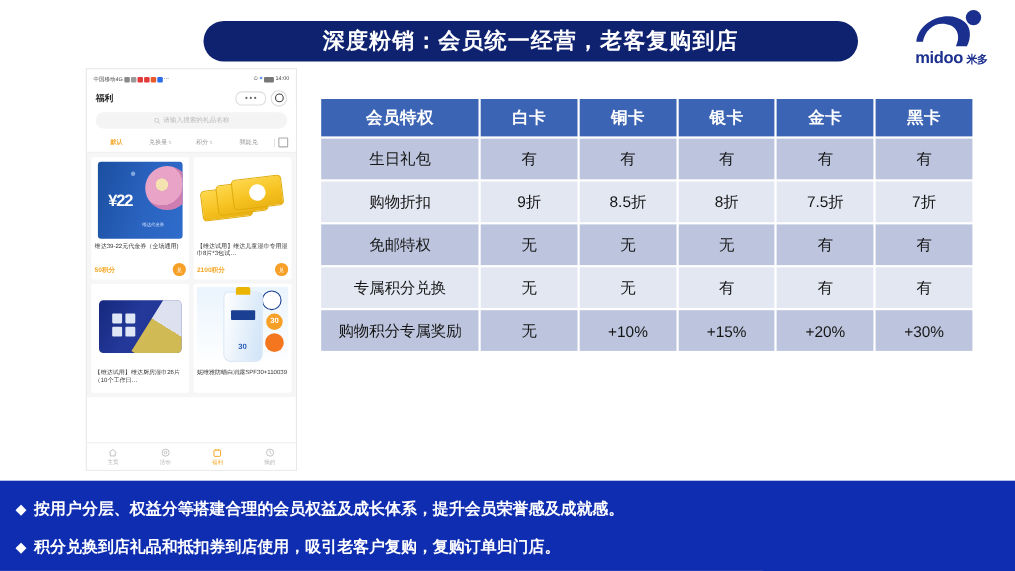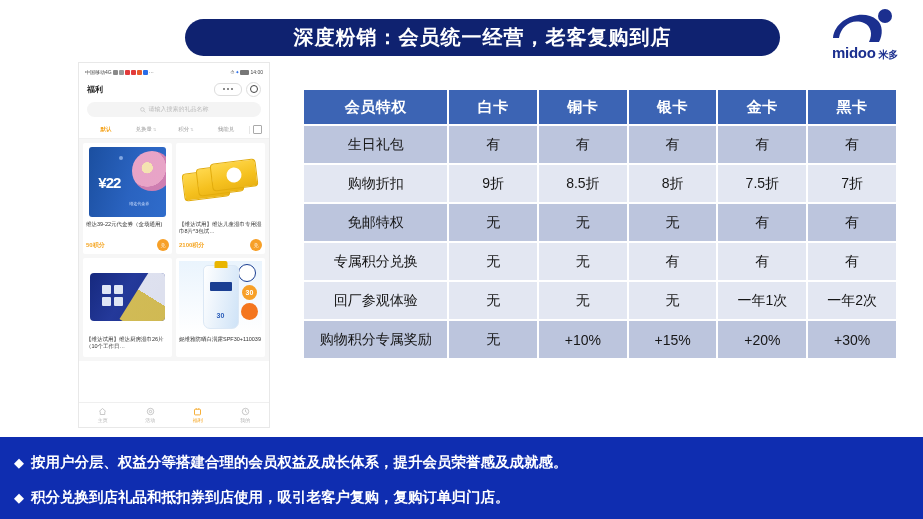--- a/index.html
+++ b/index.html
@@ -105,21 +105,21 @@
     background:#f4761f;}
   .gerbadge{position:absolute;right:6px;top:3px;width:16px;height:16px;border-radius:50%;
     background:#fff;border:1.5px solid #1b3f92;}
   #bottomnav{position:absolute;left:0;bottom:0;width:100%;height:24px;background:#fff;
     border-top:1px solid #efefef;display:flex;align-items:center;}
   #bottomnav .nv{flex:1;display:flex;flex-direction:column;align-items:center;gap:1px;}
   #bottomnav .nv .lb{font-size:5px;color:#b5b5b5;}
   #bottomnav .nv.active .lb{color:#f5a623;}
   #bottomnav .ic{width:9px;height:9px;}
   
-  #priv-table{position:absolute;left:302px;top:88px;width:596px;
+  #priv-table{position:absolute;left:290px;top:88px;width:596px;
     border-collapse:separate;border-spacing:2px;}
   #priv-table th{
     background:#3c64b4;color:#ffffff;font-size:15px;font-weight:bold;
     height:32px;text-align:center;letter-spacing:0.5px;
   }
   #priv-table td{
     font-size:14px;color:#161616;text-align:center;height:35px;
   }
   #priv-table tr.odd td{background:#bcc5dd;}
   #priv-table tr.even td{background:#e3e7f2;}
@@ -367,28 +367,20 @@
       <td>有</td>
     </tr>
     <tr class="even">
       <td class="feat">专属积分兑换</td>
       <td>无</td>
       <td>无</td>
       <td>有</td>
       <td>有</td>
       <td>有</td>
     </tr>
-    <tr class="even">
-      <td class="feat">回厂参观体验</td>
-      <td>无</td>
-      <td>无</td>
-      <td>无</td>
-      <td>一年1次</td>
-      <td>一年2次</td>
-    </tr>
     <tr class="odd">
       <td class="feat">购物积分专属奖励</td>
       <td>无</td>
       <td>+10%</td>
       <td>+15%</td>
       <td>+20%</td>
       <td>+30%</td>
     </tr>
   </tbody>
 </table>

